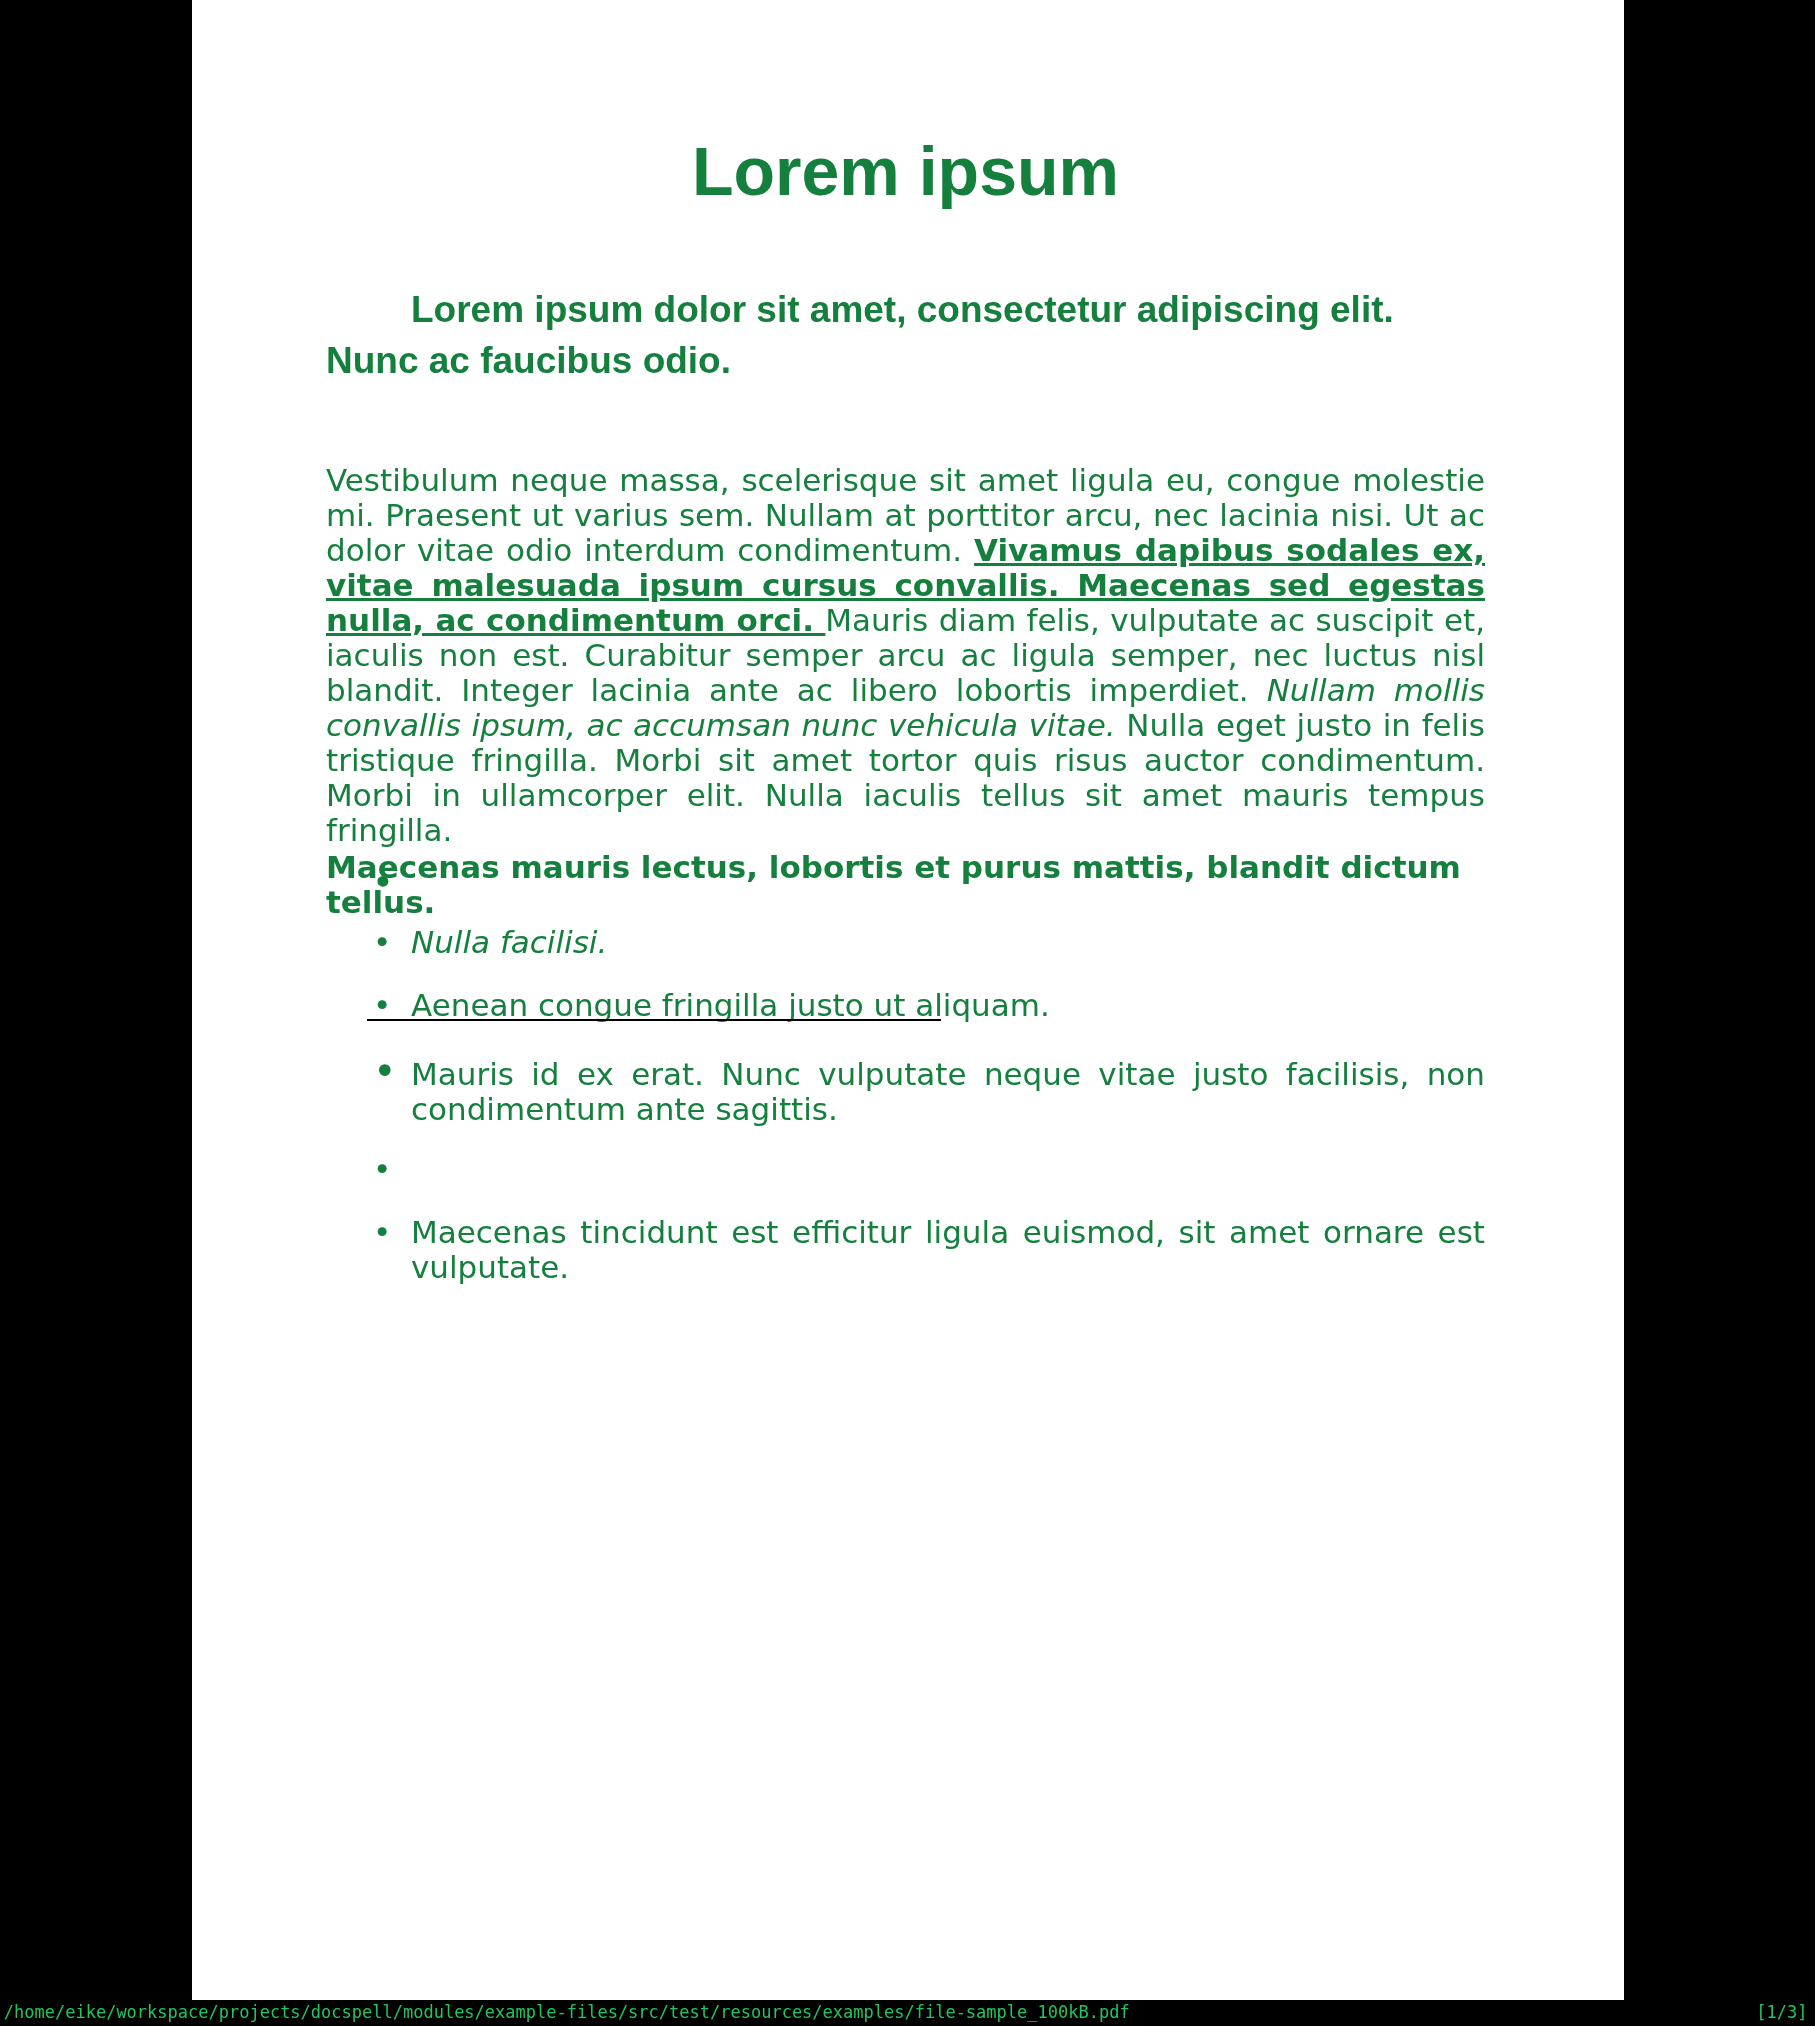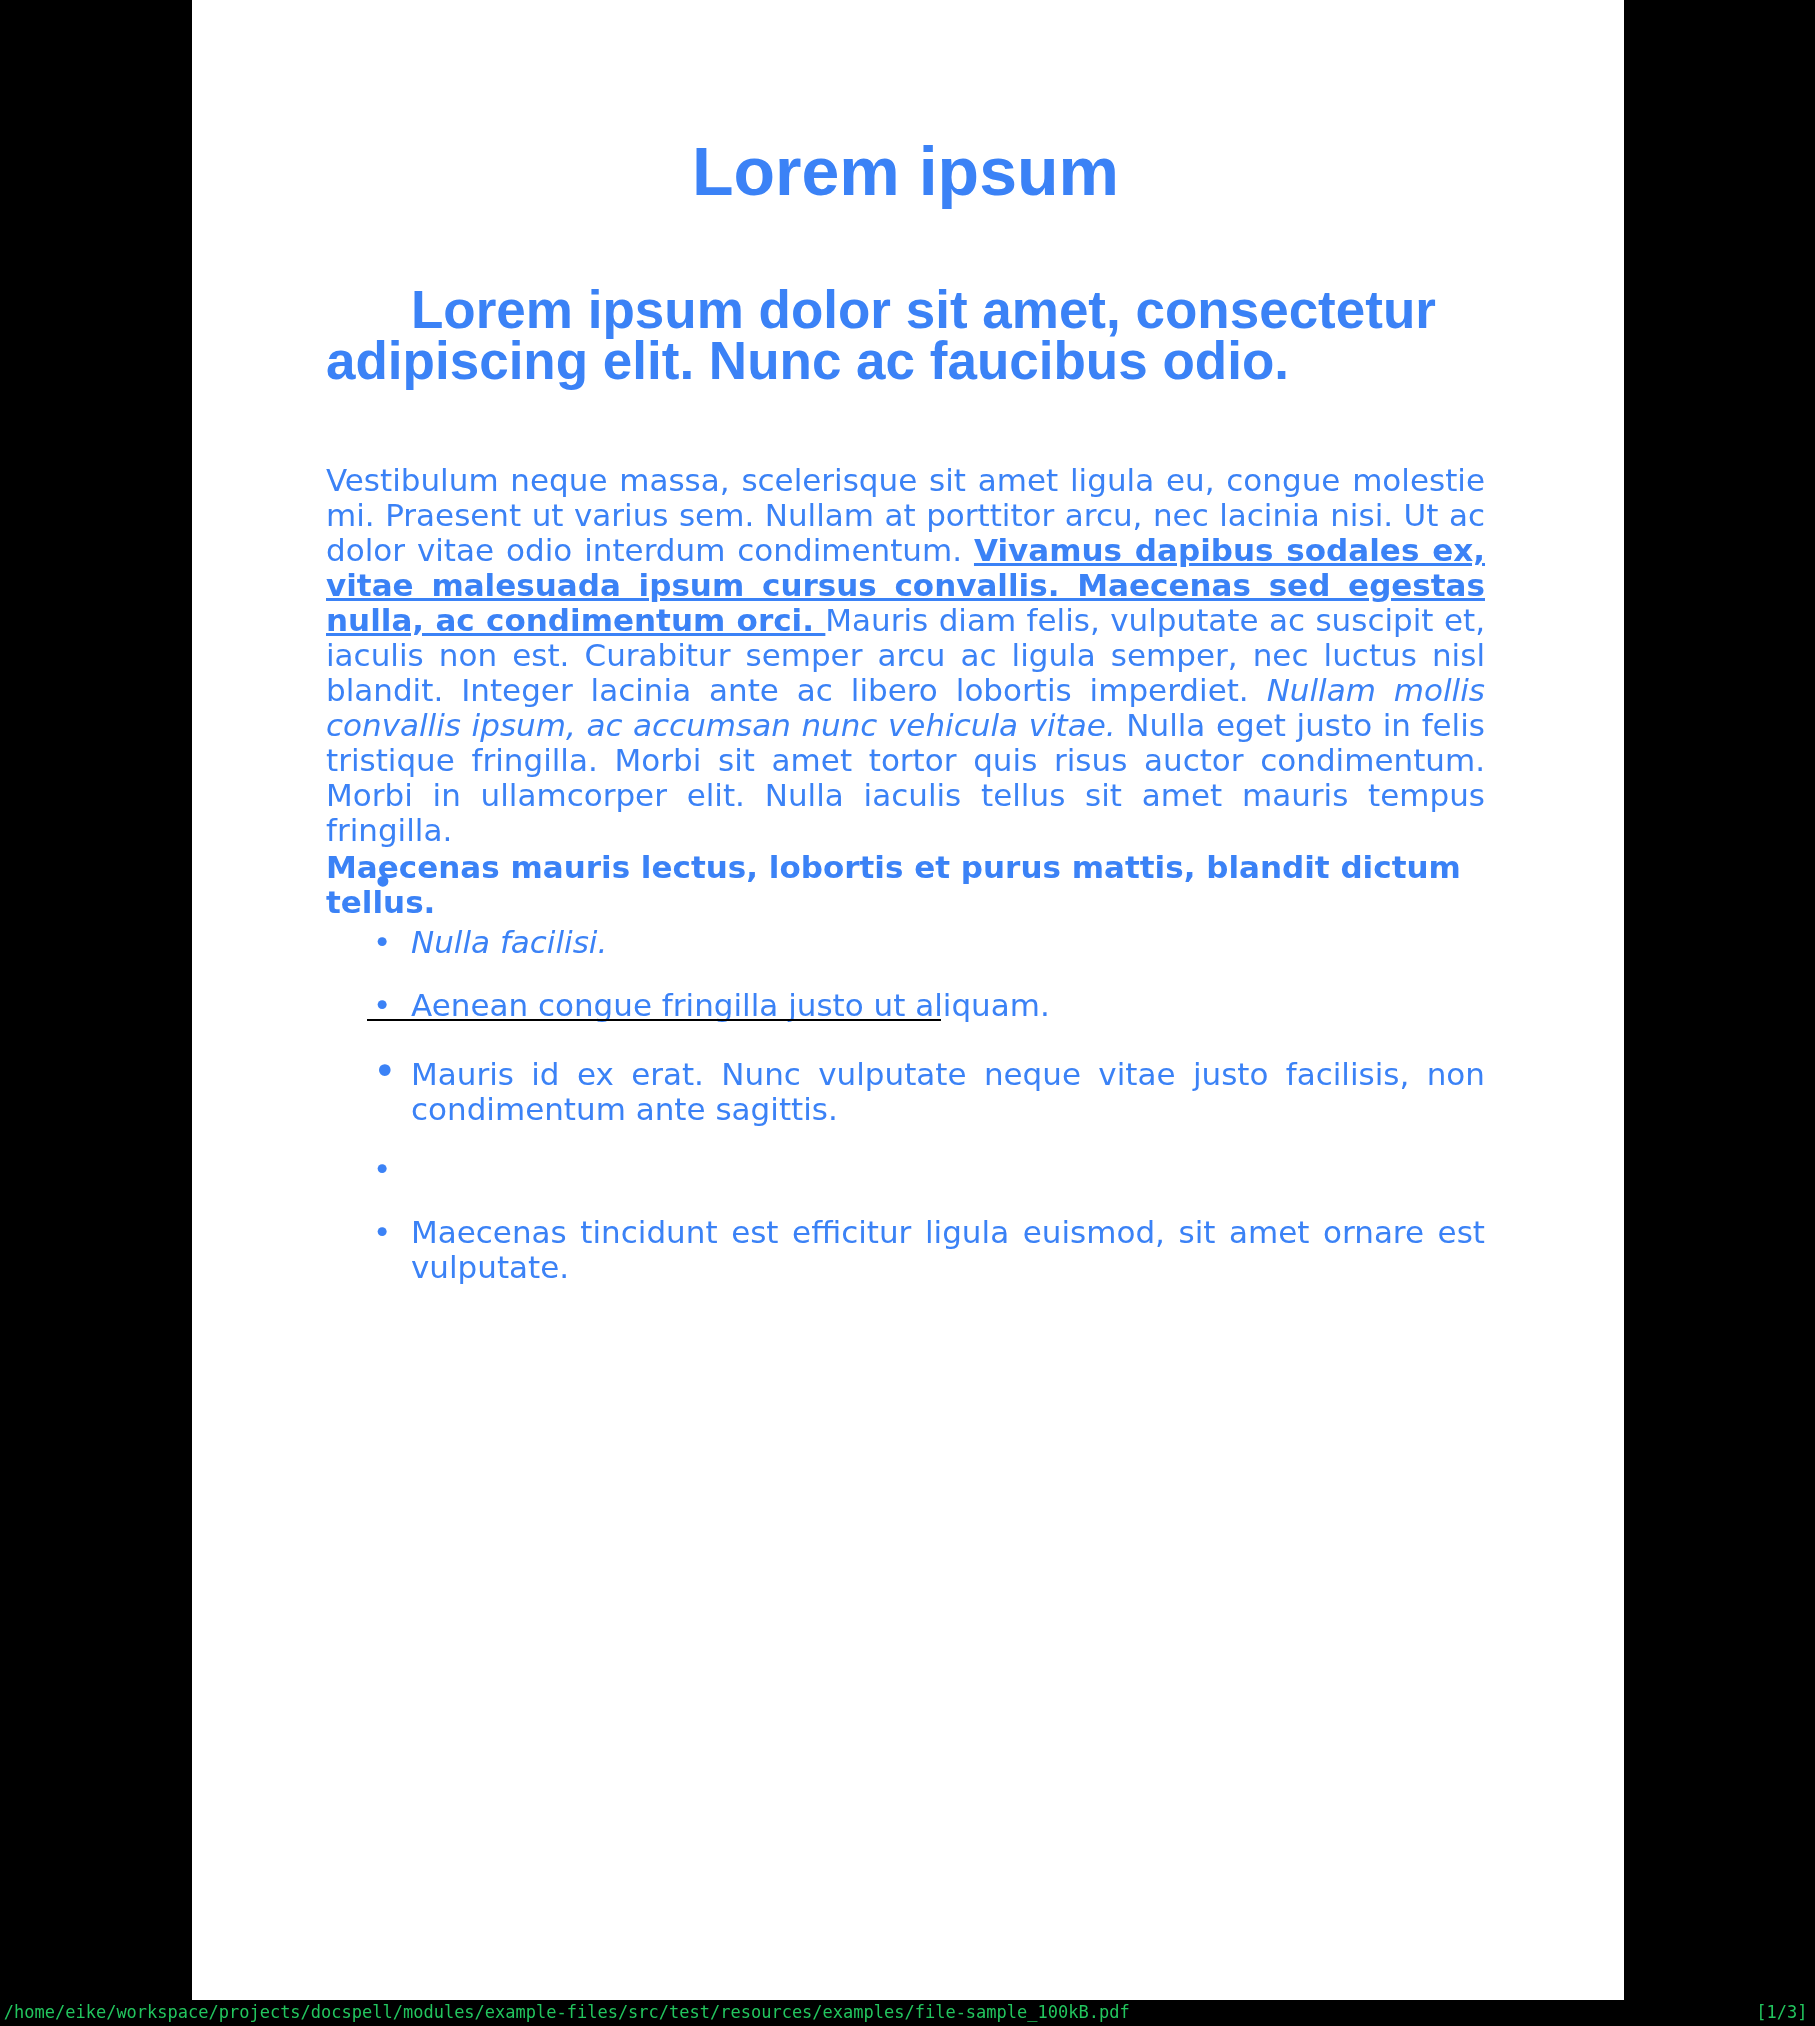--- a/index.html
+++ b/index.html
@@ -13,40 +13,40 @@
   .page{
     position:absolute;
     left:192px;top:0;
     width:1432px;height:2001px;
     background:#fff;
   }
   .content{
     position:absolute;
     left:134px;top:0;
     width:1159px;height:2001px;
-    color:#3b82f6;
+    color:#15803d;
   }
   .doc-title{
     position:absolute;
     left:0;top:133px;
     width:100%;
     font-family:"Liberation Sans",sans-serif;
     font-weight:bold;
     font-size:68px;
     line-height:76px;
     text-align:center;
     white-space:nowrap;
   }
   .doc-heading{
     position:absolute;
     left:0;top:284px;
     width:100%;
     font-family:"Liberation Sans",sans-serif;
     font-weight:bold;
-    font-size:53px;
+    font-size:37px;
     line-height:51px;
     text-indent:85px;
     text-align:left;
   }
   .body-text{
     font-size:31px;
     line-height:35px;
   }
   .para1{
     position:absolute;

